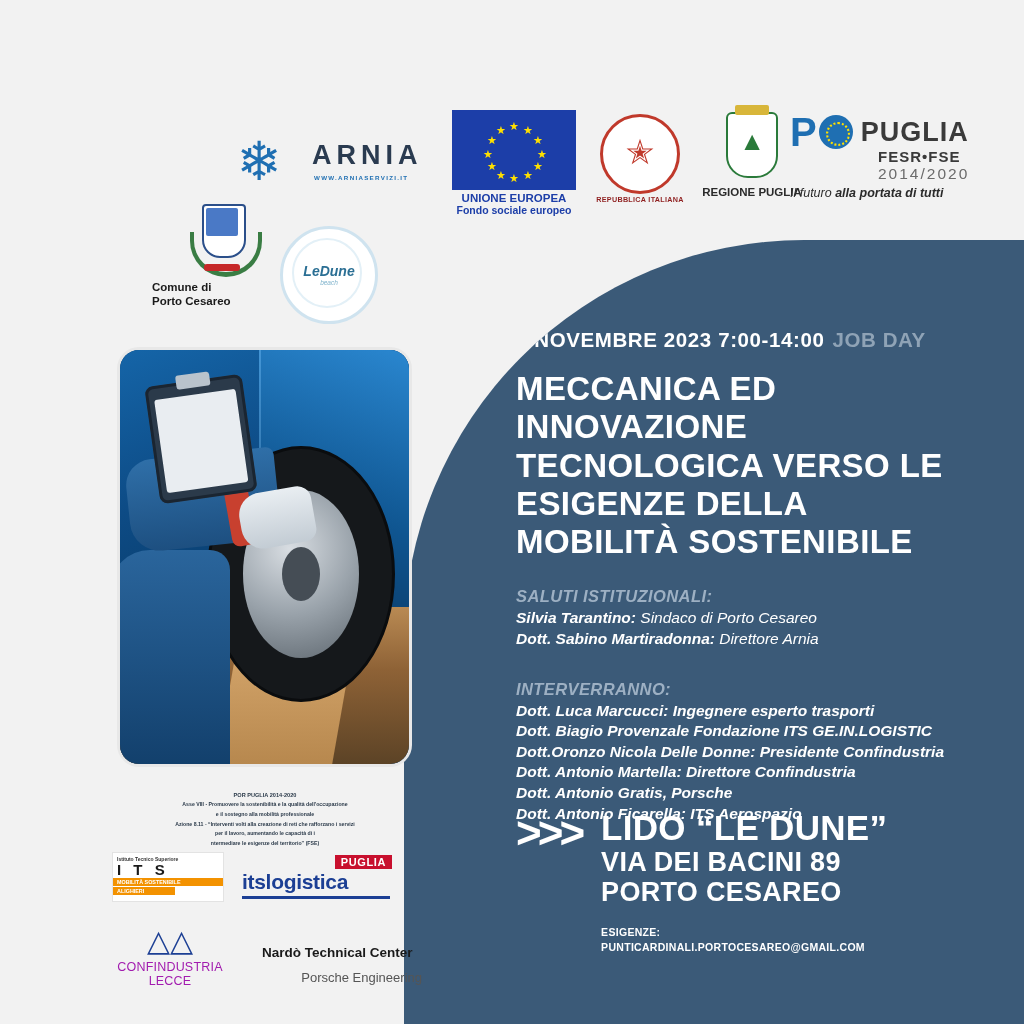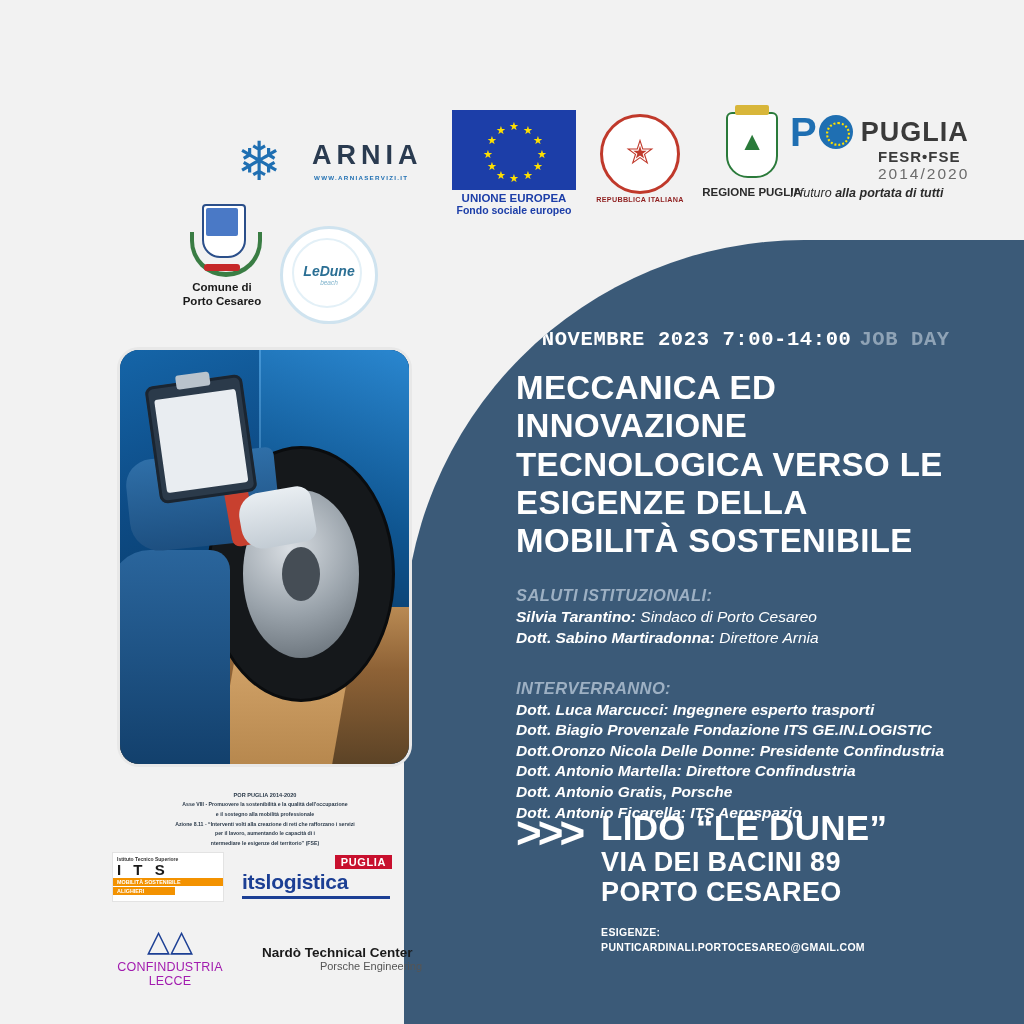--- a/index.html
+++ b/index.html
@@ -39,21 +39,20 @@
     top: 88px;
     right: 36px;
   }
 
   .event-date-row {
     font-size: 20.5px;
     font-weight: bold;
     letter-spacing: 0.6px;
     color: #ffffff;
     margin-bottom: 18px;
-    font-family: Liberation Mono, monospace;
   }
   .event-date-row .jobday {
     color: #8fa3b6;
     margin-left: 8px;
   }
 
   .event-title {
     color: #ffffff;
     font-size: 33px;
     line-height: 1.16;
@@ -317,21 +316,21 @@
     border-bottom: 5px solid #3a7d44;
     border-left: 4px solid #3a7d44;
     border-right: 4px solid #3a7d44;
     border-radius: 0 0 40px 40px;
   }
   .comune-crest .ribbon {
     position: absolute; left: 14px; top: 66px;
     width: 36px; height: 7px; background: #c62828; border-radius: 3px;
   }
   .comune-cap {
-    text-align: center; color: #1a1a1a; font-size: 11.5px;
+    color: #1a1a1a; font-size: 11.5px;
     font-weight: bold; line-height: 1.25; margin-top: 4px;
   }
 
   
   .ledune { left: 280px; top: 226px; width: 92px; height: 92px; }
   .ledune-circle {
     width: 92px; height: 92px; border-radius: 50%;
     border: 3px solid #cfe3ef;
     background: #ffffff;
     position: relative;
@@ -510,21 +509,21 @@
     text-align: center; color: #a21caf; font-size: 12.5px; margin-top: 3px; letter-spacing: 0.2px;
   }
 
   .nardo {
     position: absolute; left: 262px; top: 945px; width: 160px;
   }
   .nardo .nd-name {
     color: #1a1a1a; font-size: 13.5px; font-weight: bold;
   }
   .nardo .nd-sub {
-    color: #555; font-size: 11px; text-align: right; margin-top: 0;
+    color: #555; font-size: 13px; text-align: right; margin-top: 10px;
   }
 </style>
 </head>
 <body>
 
 <div class="poster">
 
   <div class="blue-panel">
     <div class="panel-inner">
 

